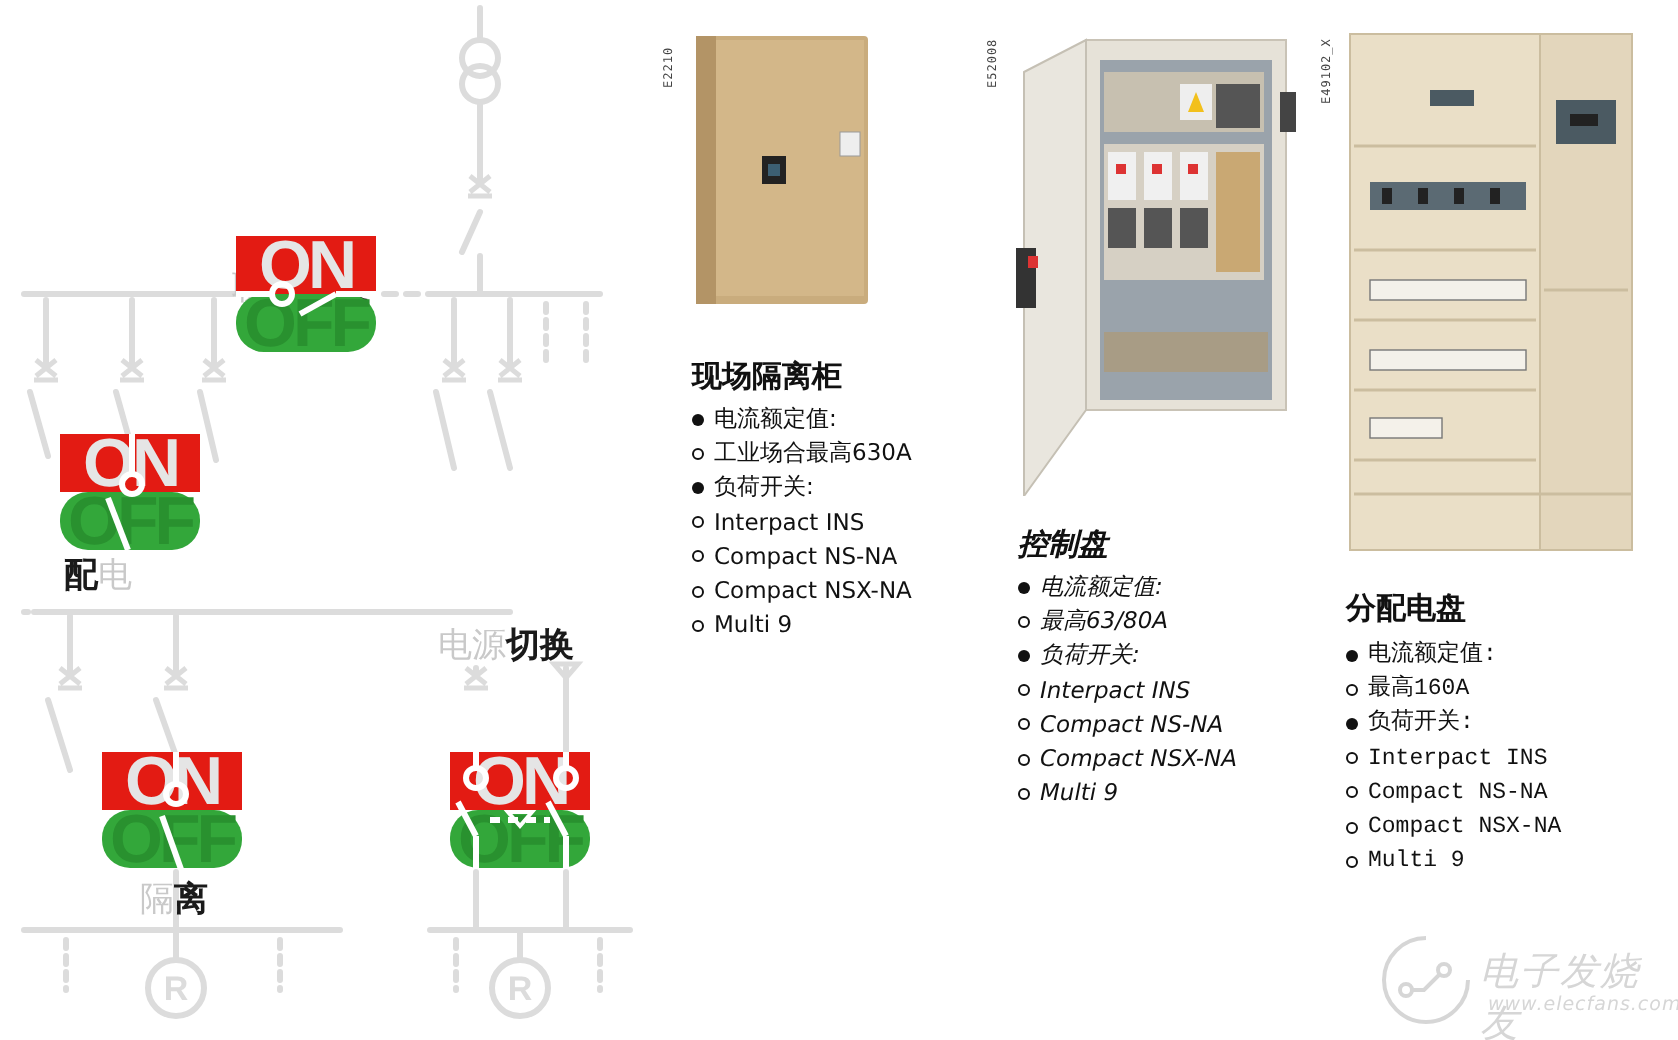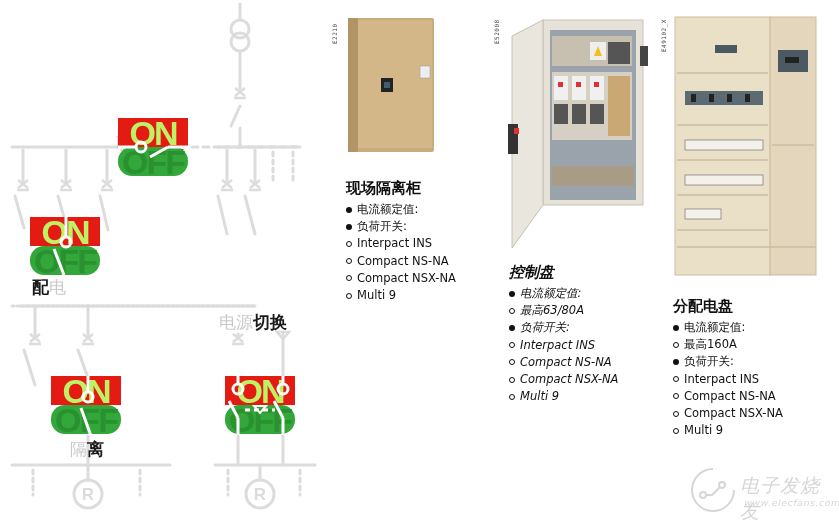--- a/index.html
+++ b/index.html
@@ -9,21 +9,21 @@
   .diagram { position: absolute; left: 0; top: 0; width: 330px; height: 520px; }
   .diagram svg { position: absolute; left: 0; top: 0; }
 
   .sw-block { position: absolute; width: 70px; height: 58px; overflow: hidden; }
   .sw-on { position: absolute; left: 0; top: 0; width: 100%; height: 50%; background: #e31b13; }
   .sw-off { position: absolute; left: 0; bottom: 0; width: 100%; height: 50%; background: #33a73a; border-radius: 14px; }
   .sw-on span, .sw-off span {
     position: absolute; left: 0; width: 100%; text-align: center;
     font-family: "Liberation Sans", sans-serif; font-weight: bold; letter-spacing: -2px;
   }
-  .sw-on span { color: #bef264; font-size: 34px; top: -4px; }
+  .sw-on span { color: #e5e5e5; font-size: 34px; top: -4px; }
   .sw-off span { color: #29912f; font-size: 34px; top: -4px; }
   .sw-block svg { position: absolute; left: 0; top: 0; }
 
   .label { position: absolute; font-size: 17px; white-space: nowrap; font-weight: bold; }
   .label .light { color: #c9c9c9; font-weight: normal; }
   .label .dark { color: #1a1a1a; }
 
   .photo { position: absolute; }
   .photo-code {
     position: absolute; font-size: 6px; color: #444;
@@ -280,20 +280,24 @@
   </svg>
 </div>
 
 <div class="spec" style="left:346px; top:178px;">
   <div class="title">现场隔离柜</div>
   <div class="row">
       <span class="bullet filled"></span>
       <span>电流额定值:</span>
     </div>
   <div class="row">
+      <span class="bullet hollow"></span>
+      <span>工业场合最高630A</span>
+    </div>
+  <div class="row">
       <span class="bullet filled"></span>
       <span>负荷开关:</span>
     </div>
   <div class="row">
       <span class="bullet hollow"></span>
       <span>Interpact INS</span>
     </div>
   <div class="row">
       <span class="bullet hollow"></span>
       <span>Compact NS-NA</span>
@@ -333,21 +337,21 @@
   <div class="row">
       <span class="bullet hollow"></span>
       <span>Compact NSX-NA</span>
     </div>
   <div class="row">
       <span class="bullet hollow"></span>
       <span>Multi 9</span>
     </div>
 </div>
 
-<div class="spec" style="left:673px; top:296px;">
+<div class="spec" style="left:673px; top:296px;font-family:Liberation Mono, monospace;">
   <div class="title">分配电盘</div>
   <div class="row">
       <span class="bullet filled"></span>
       <span>电流额定值:</span>
     </div>
   <div class="row">
       <span class="bullet hollow"></span>
       <span>最高160A</span>
     </div>
   <div class="row">

